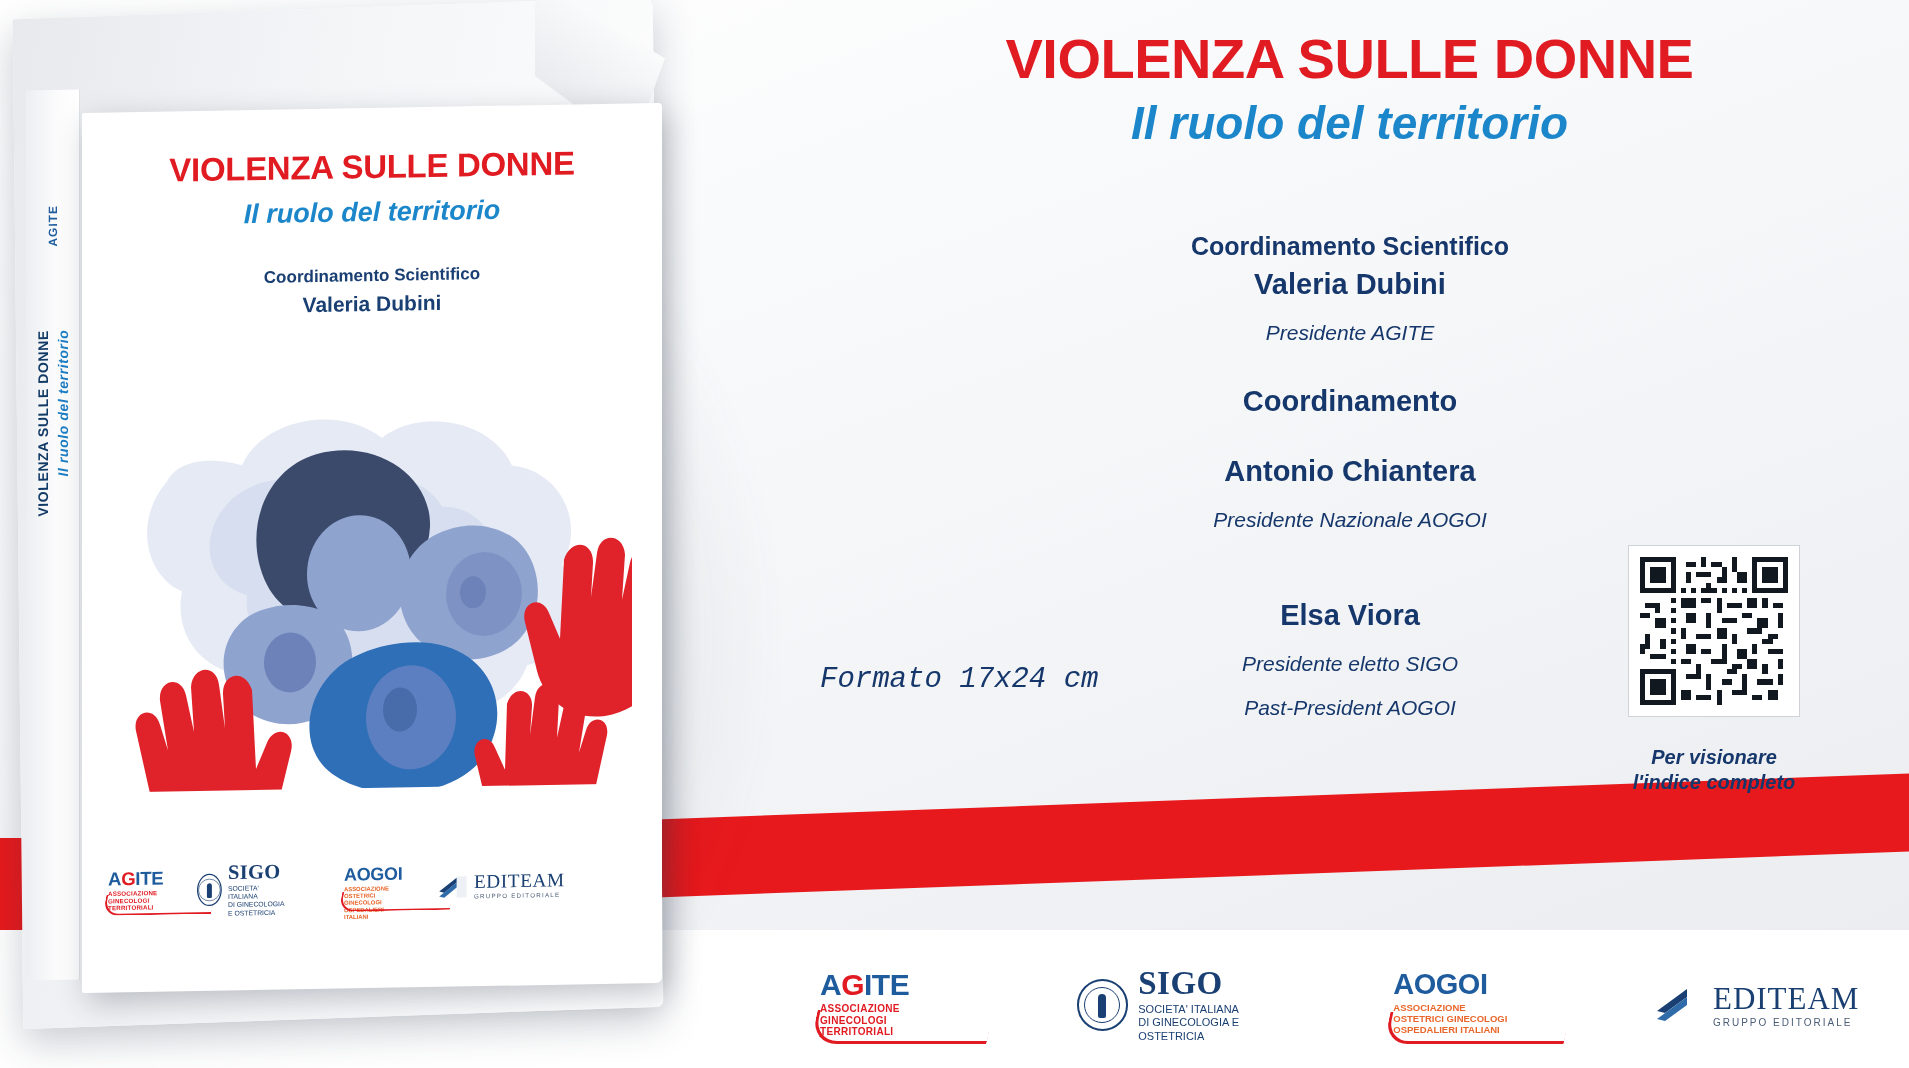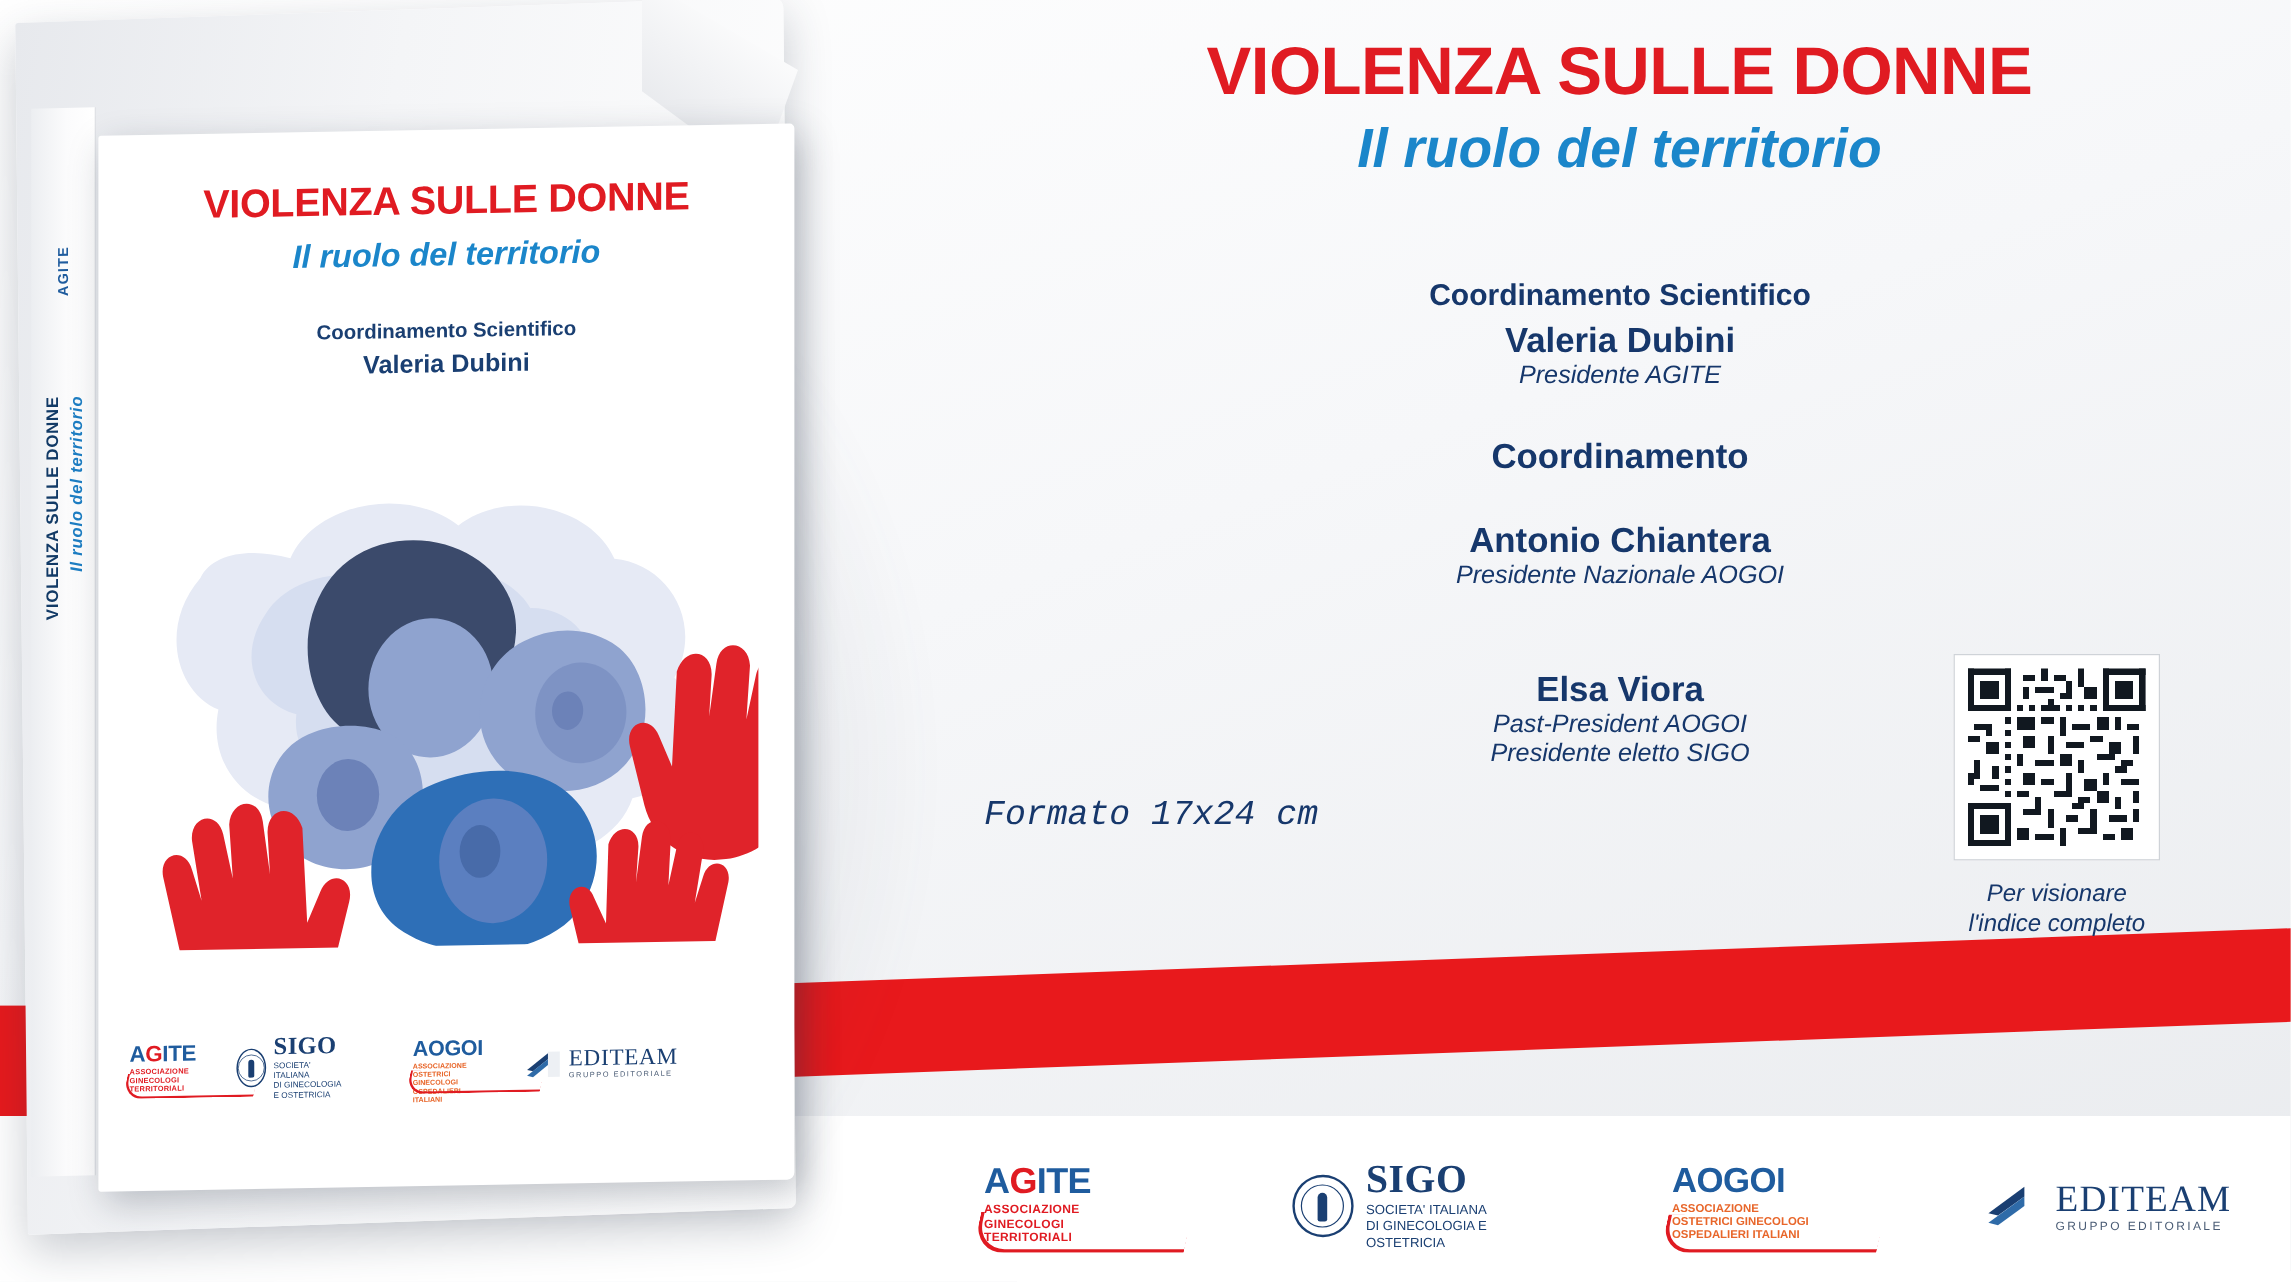--- a/index.html
+++ b/index.html
@@ -213,21 +213,21 @@
   }
   .credits {
     position: absolute;
     left: 210px; top: 232px;
     width: 700px;
     text-align: center;
     color: #16376b;
   }
   .c-role { font-weight: bold; font-size: 25px; color: #16376b; }
   .c-name { font-weight: bold; font-size: 29px; color: #16376b; margin-top: 7px; }
-  .c-sub { font-style: italic; font-size: 21px; color: #16376b; margin-top: 0; }
+  .c-sub { font-style: italic; font-size: 21px; color: #16376b; margin-top: 20px; }
   .c-gap-lg { height: 40px; }
   .c-gap-md { height: 30px; }
   .c-head { font-weight: bold; font-size: 29px; color: #16376b; }
 
   .format {
     position: absolute;
     left: 30px; top: 660px;
     color: #16376b;
     font-style: italic;
     font-size: 29px;
@@ -243,23 +243,23 @@
     text-align: center;
   }
   .qr-box {
     width: 172px; height: 172px;
     margin: 0 auto;
     background: #ffffff;
     border: 1px solid #cfd3d8;
     padding: 11px;
   }
   .qr-caption {
-    margin-top: 16px;
+    margin-top: 28px;
     color: #16376b;
-    font-weight: normal;
+    font-weight: bold;
     font-style: italic;
     font-size: 20px;
     line-height: 1.25;
   }
 
   
   .bottom-logos {
     position: absolute;
     left: 820px; top: 955px;
     width: 1050px; height: 100px;
@@ -418,22 +418,22 @@
         <div class="c-sub">Presidente Nazionale AOGOI</div>
       </div>
 
       <div class="c-gap-md"></div>
       <div>
       </div>
 
       <div class="c-gap-md"></div>
       <div>
         <div class="c-name">Elsa Viora</div>
+        <div class="c-sub">Presidente eletto SIGO</div>
         <div class="c-sub">Past-President AOGOI</div>
-        <div class="c-sub">Presidente eletto SIGO</div>
       </div>
     </div>
 
     <div class="format">
       <div>Formato 17x24 cm</div>
     </div>
 
     <div class="qr-block">
       <div class="qr-box">
         <svg width="148" height="148" viewBox="0 0 29 29" shape-rendering="crispEdges">

